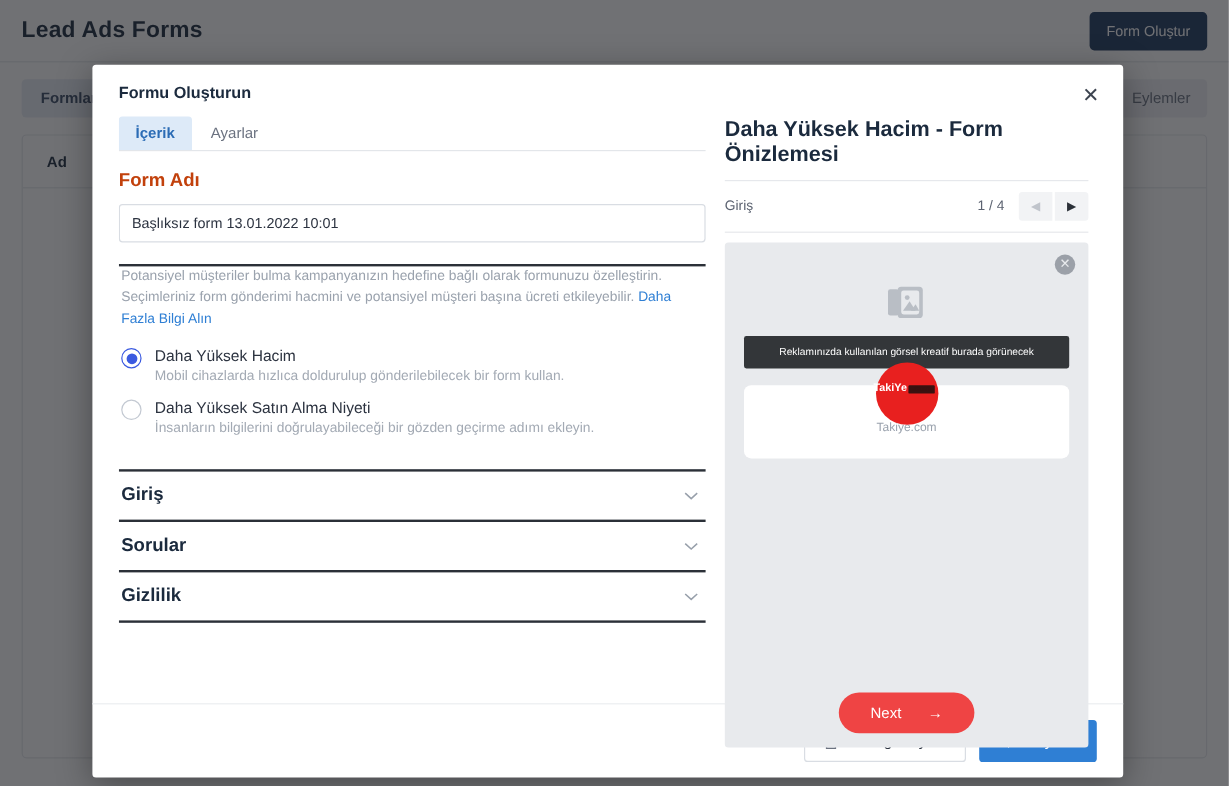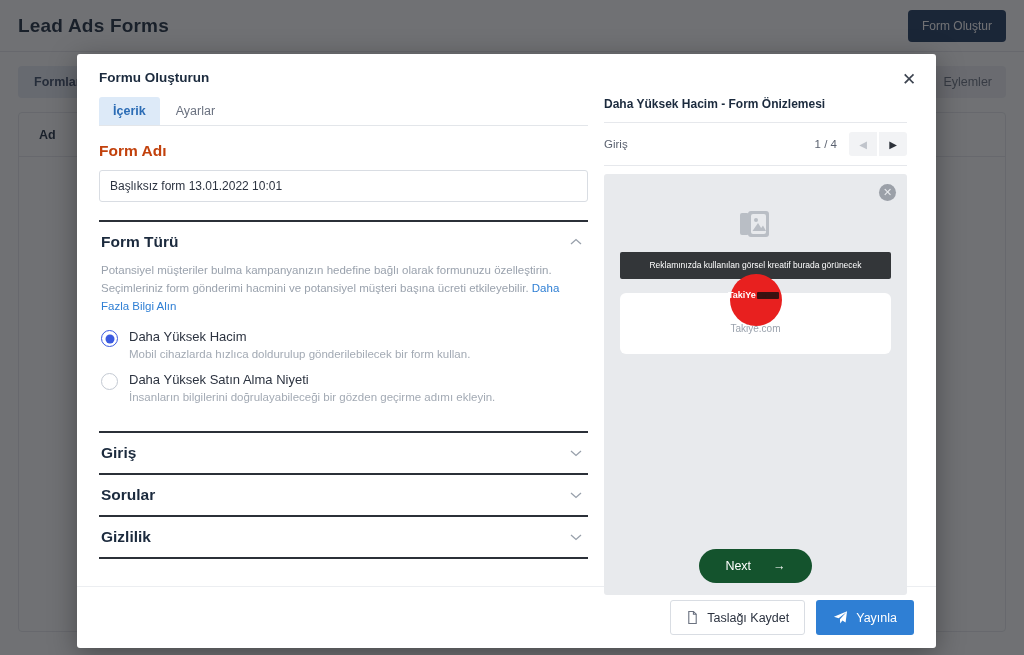--- a/index.html
+++ b/index.html
@@ -148,21 +148,21 @@
     background: #3b5ae0; transform: translate(-50%,-50%);
   }
   .radio-main { font-size: 13px; color: #2c3340; }
   .radio-sub { font-size: 11.5px; color: #a3aab4; margin-top: 4px; }
 
   
   .right-col {
     width: 303px; padding-top: 12px;
   }
   .prev-title {
-    font-size: 12px; font-weight: bold; color: #1b2a3d;
+    font-size: 18px; font-weight: bold; color: #1b2a3d;
     padding-bottom: 11px; border-bottom: 1px solid #e6e8ec;
   }
   .prev-nav {
     display: flex; align-items: center;
     padding: 9px 0 9px 0; border-bottom: 1px solid #e6e8ec;
   }
   .prev-step { font-size: 11.5px; color: #5b6270; flex: 1; }
   .prev-count { font-size: 11.5px; color: #5b6270; margin-right: 12px; }
   .nav-btn {
     width: 28px; height: 24px; background: #f2f3f5;
@@ -219,21 +219,21 @@
     font-size: 7px; padding: 0 3px; margin-left: 1px; border-radius: 1px;
   }
   .card-domain { font-size: 10px; color: #9aa2ad; margin-bottom: 0; }
   .card-head { font-size: 14.5px; font-weight: bold; color: #1b2a3d; }
 
   .next-wrap {
     position: absolute; left: 0; right: 0; bottom: 12px;
     display: flex; justify-content: center;
   }
   .next-btn {
-    background: #14532d; color: #ffffff;
+    background: #ef4444; color: #ffffff;
     font-size: 12.5px; border: none; border-radius: 20px;
     padding: 10px 26px; cursor: pointer;
     display: inline-flex; align-items: center; gap: 22px;
     font-family: inherit;
   }
 
   
   .modal-foot {
     height: 62px; display: flex; align-items: center;
     justify-content: flex-end; gap: 11px;
@@ -301,28 +301,20 @@
         <button class="tab active">İçerik</button>
         <button class="tab">Ayarlar</button>
       </div>
 
       <div class="sec-title">Form Adı</div>
       <input class="text-input" type="text" value="Başlıksız form 13.01.2022 10:01" style="">
 
       <div class="accordion">
 
         <div class="acc-item">
-          <div class="acc-head">
-            <span class="acc-label">Form Türü</span>
-            <span class="chev">
-              <svg width="12" height="8" viewBox="0 0 12 8" fill="none" stroke="#98a0ab" stroke-width="1.3">
-                <polyline points="1,6 6,1.5 11,6"></polyline>
-              </svg>
-            </span>
-          </div>
           <div class="acc-body">
             <div class="acc-desc">
               <span>Potansiyel müşteriler bulma kampanyanızın hedefine bağlı olarak formunuzu özelleştirin. Seçimleriniz form gönderimi hacmini ve potansiyel müşteri başına ücreti etkileyebilir.</span>
               <a href="#">Daha Fazla Bilgi Alın</a>
             </div>
 
             <div class="radio-row">
               <span class="radio checked"></span>
               <span>
                 <div class="radio-main">Daha Yüksek Hacim</div>

